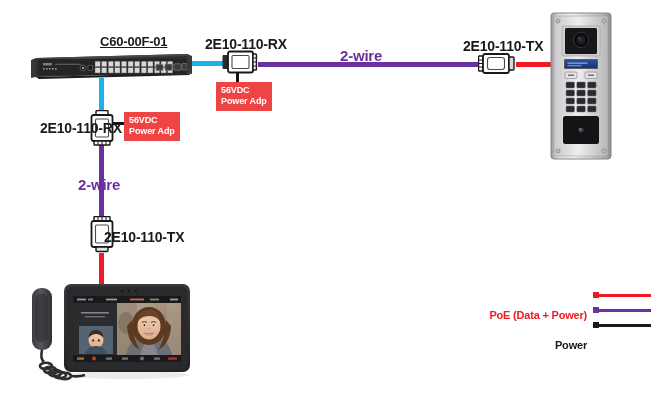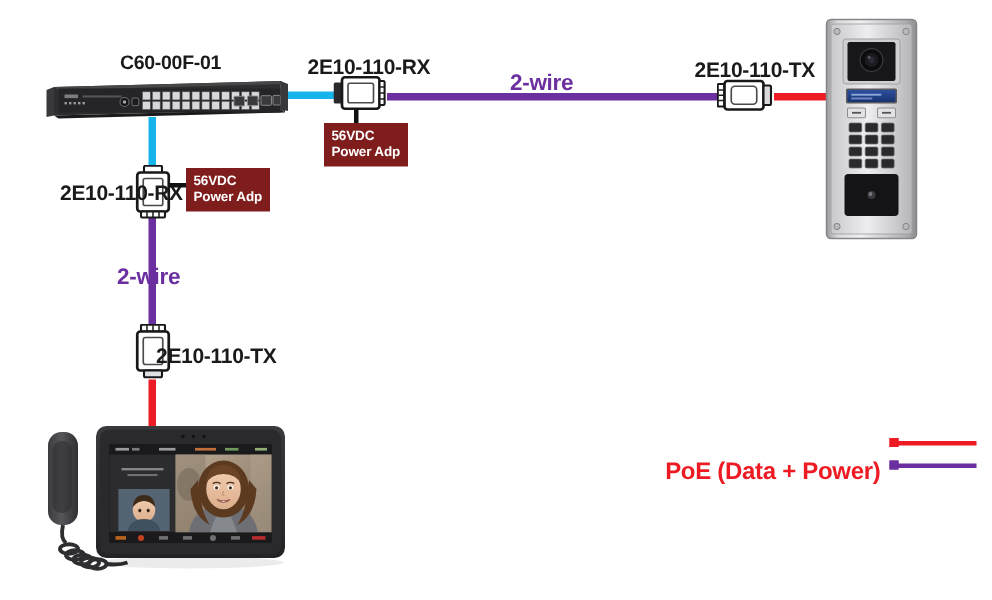--- a/index.html
+++ b/index.html
@@ -41,21 +41,21 @@
   }
   .lbl-2wire {
     font-size: 15px;
     color: #6B2FA0;
     font-weight: bold;
   }
 
   
   .padp {
     position: absolute;
-    background: #7f1d1d;
+    background: #ef4444;
     color: #ffffff;
     font-size: 9px;
     font-weight: bold;
     line-height: 11px;
     padding: 3px 5px 4px 5px;
     white-space: nowrap;
     letter-spacing: -0.1px;
   }
   .padp-stem {
     position: absolute;
@@ -84,21 +84,21 @@
     width: 285px;
   }
   .legend-row {
     display: flex;
     align-items: center;
     justify-content: flex-end;
     height: 14px;
     margin-bottom: 1px;
   }
   .legend-text {
-    font-size: 16px;
+    font-size: 11px;
     font-weight: bold;
     text-align: right;
     white-space: nowrap;
     letter-spacing: -0.2px;
     margin-top: 40px;
   }
   .legend-line {
     position: relative;
     width: 62px;
     height: 10px;
@@ -196,21 +196,21 @@
         <rect x="126" y="12.2" width="7" height="6.4" rx="0.6"></rect>
         <rect x="135" y="12" width="7" height="6.4" rx="0.6"></rect>
         <rect x="144" y="11.8" width="7" height="6.4" rx="0.6"></rect>
         <rect x="152" y="11.6" width="5" height="6.4" rx="0.6"></rect>
       </g>
 
       <polygon points="1,8 6,6 6,25 1,26" fill="#39393c"></polygon>
       <polygon points="157,2 162,4 162,22 157,21" fill="#39393c"></polygon>
     </svg>
   </div>
-  <div class="lbl lbl-title" style="left:80px; top:34px;">C60-00F-01</div>
+  <div class="lbl lbl-title" style="left:100px; top:34px;text-decoration:underline;">C60-00F-01</div>
 
   <div class="conv" style="left:222px; top:48px; width:40px; height:33px;">
     <svg width="40" height="33" viewBox="0 0 40 33">
 
       <rect x="0.5" y="7" width="6" height="14" rx="1" fill="#2a2a2c"></rect>
 
       <rect x="6" y="3.5" width="25" height="21" rx="2" fill="#ffffff" stroke="#18181a" stroke-width="1.8"></rect>
 
       <rect x="10" y="7.5" width="17" height="13" rx="1.2" fill="#ffffff" stroke="#4a4a4d" stroke-width="1.1"></rect>
 
@@ -484,16 +484,24 @@
 
     <div class="legend-row">
       <span class="legend-line">
         <i style="background:#6B2FA0;"></i>
         <i class="cap-l" style="background:#6B2FA0;"></i>
         <i class="cap-r" style="background:#6B2FA0;"></i>
       </span>
     </div>
 
 
+    <div class="legend-row">
+      <span class="legend-text" style="color:#1a1a1a;">Power</span>
+      <span class="legend-line">
+        <i style="background:#1a1a1a;"></i>
+        <i class="cap-l" style="background:#1a1a1a;"></i>
+        <i class="cap-r" style="background:#1a1a1a;"></i>
+      </span>
+    </div>
 
   </div>
 
 </div>
 
 </body></html>

